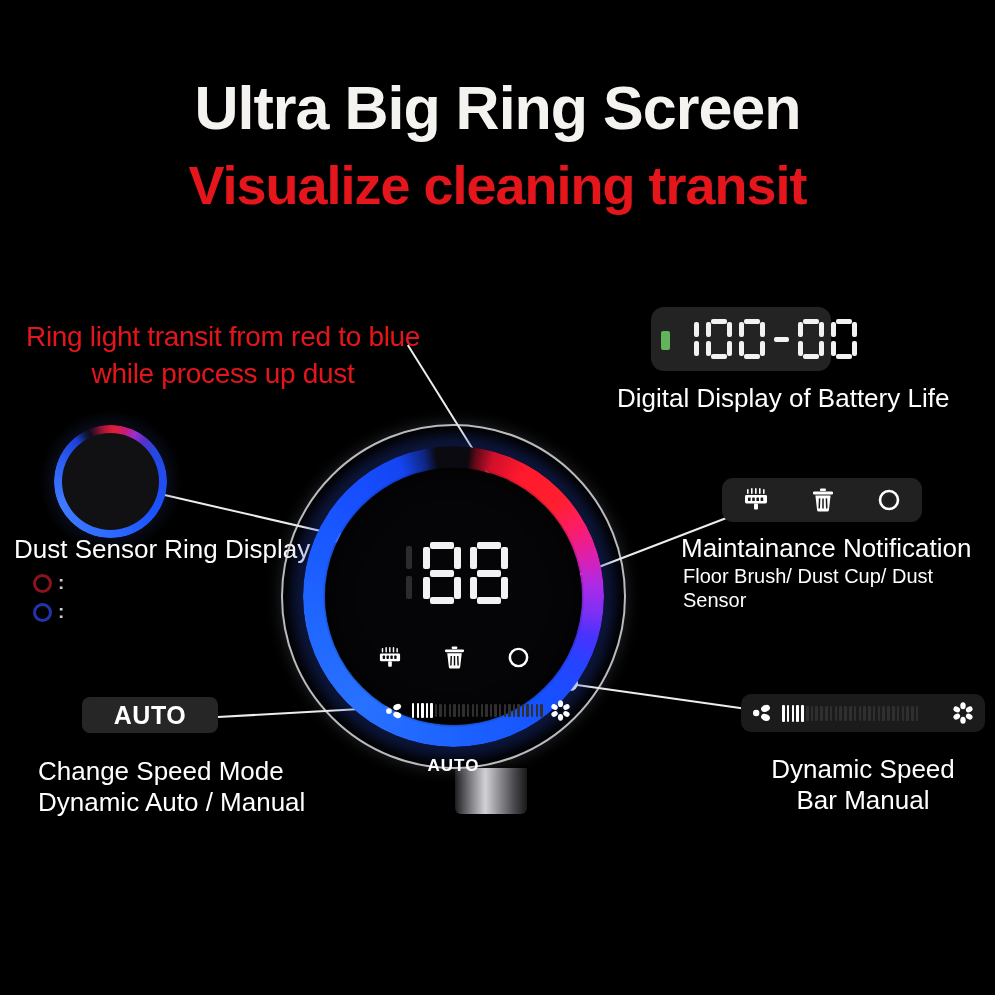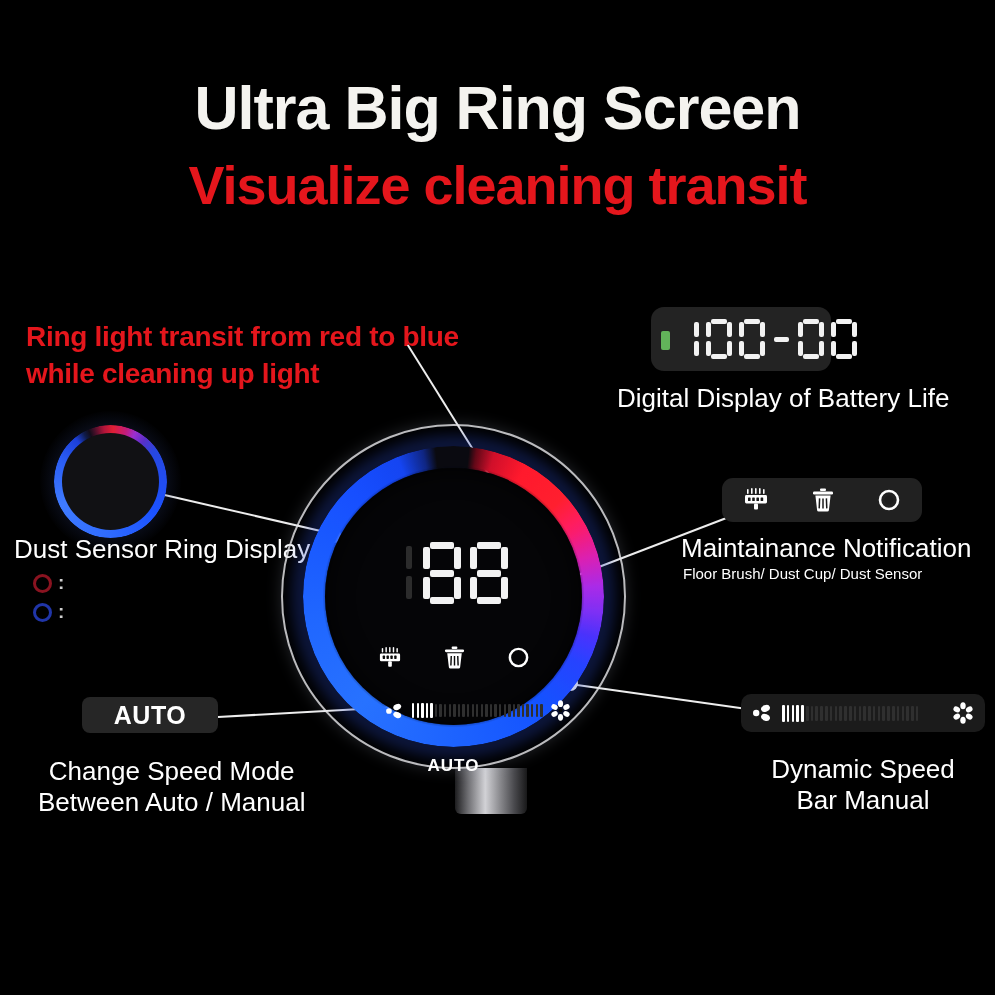--- a/index.html
+++ b/index.html
@@ -11,21 +11,21 @@
   
   .h1{position:absolute;left:0;right:0;top:78px;text-align:center;
       color:#f4f3ef;font-size:61px;font-weight:bold;letter-spacing:-1px;
       line-height:1;white-space:nowrap;}
   .h2{position:absolute;left:0;right:0;top:158px;text-align:center;
       color:#e4161c;font-size:54px;font-weight:bold;letter-spacing:-1px;
       line-height:1;white-space:nowrap;}
 
   
   .redtext{position:absolute;left:26px;top:318px;color:#e4161c;
-           font-size:28px;font-weight:bold;line-height:1.33;letter-spacing:-.3px;}
+           font-size:28px;font-weight:normal;line-height:1.33;letter-spacing:-.3px;text-align:center;}
 
   
   .cap{position:absolute;color:#ffffff;font-weight:normal;line-height:1.18;}
 
   
   .ll{position:absolute;background:#ffffff;height:1.6px;transform-origin:0 50%;
       opacity:.93;}
   .dot{position:absolute;width:15px;height:15px;border-radius:50%;
        background:#fff;}
   .dot.sm{width:13px;height:13px;}
@@ -146,21 +146,21 @@
 </head>
 <body>
 
 <div id="stage">
 
   <div class="h1">Ultra Big Ring Screen</div>
   <div class="h2">Visualize cleaning transit</div>
 
   <div class="redtext">
     <div>Ring light transit from red to blue</div>
-    <div>while cleaning up light</div>
+    <div>while process up dust</div>
   </div>
 
   <div class="ll" style="left:503px;top:497px;width:180px;transform:rotate(-122deg);"></div>
   <div class="dot" style="left:496px;top:490px;"></div>
 
   <div class="ll" style="left:156px;top:492px;width:178px;transform:rotate(13deg);"></div>
   <div class="dot" style="left:326px;top:528px;"></div>
 
   <div class="ll" style="left:544px;top:587px;width:196px;transform:rotate(-21deg);"></div>
   <div class="dot" style="left:537px;top:580px;"></div>
@@ -271,21 +271,21 @@
       </svg>
     </span>
     <span>
       <svg width="24" height="24" viewBox="0 0 24 24">
         <circle cx="12" cy="12" r="9" fill="none" stroke="#fff" stroke-width="2.6"></circle>
         <circle cx="12" cy="12" r="4.4" fill="#1c1c1c"></circle>
       </svg>
     </span>
   </div>
   <div class="cap" style="left:681px;top:533px;font-size:26px;">Maintainance Notification</div>
-  <div class="cap" style="left:683px;top:565px;font-size:15px;">Floor Brush/ Dust Cup/ Dust Sensor</div>
+  <div class="cap" style="left:683px;top:565px;font-size:20px;">Floor Brush/ Dust Cup/ Dust Sensor</div>
 
   <div class="speedmod">
     <span>
       <svg width="22" height="18" viewBox="0 0 22 18">
         <g fill="#fff">
           <ellipse cx="13.5" cy="4.4" rx="4.6" ry="3.3" transform="rotate(-22 13.5 4.4)"></ellipse>
           <ellipse cx="13.5" cy="13.4" rx="4.6" ry="3.3" transform="rotate(22 13.5 13.4)"></ellipse>
           <circle cx="4.2" cy="9" r="3.2"></circle>
         </g>
       </svg>
@@ -334,23 +334,23 @@
         </g>
       </svg>
     </span>
   </div>
   <div class="cap" style="left:741px;top:754px;width:244px;text-align:center;font-size:26px;">
     <div>Dynamic Speed</div>
     <div>Bar Manual</div>
   </div>
 
   <div class="autobadge">AUTO</div>
-  <div class="cap" style="left:38px;top:756px;font-size:26px;text-align:center;">
+  <div class="cap" style="left:38px;top:756px;font-size:26px;">
     <div>Change Speed Mode</div>
-    <div>Between Auto / Manual</div>
+    <div>Dynamic Auto / Manual</div>
   </div>
 
   <div class="dev-stem"></div>
   <div class="device">
     <div class="dev-glow"></div>
     <div class="dev-ring"></div>
     <div class="dev-bezel"></div>
     <div class="dev-face">
 
       <div class="dev-digits">

